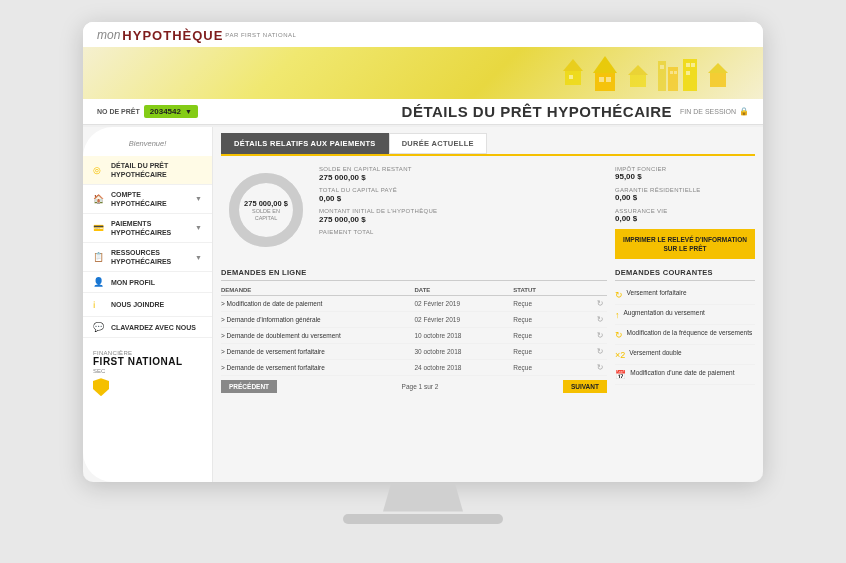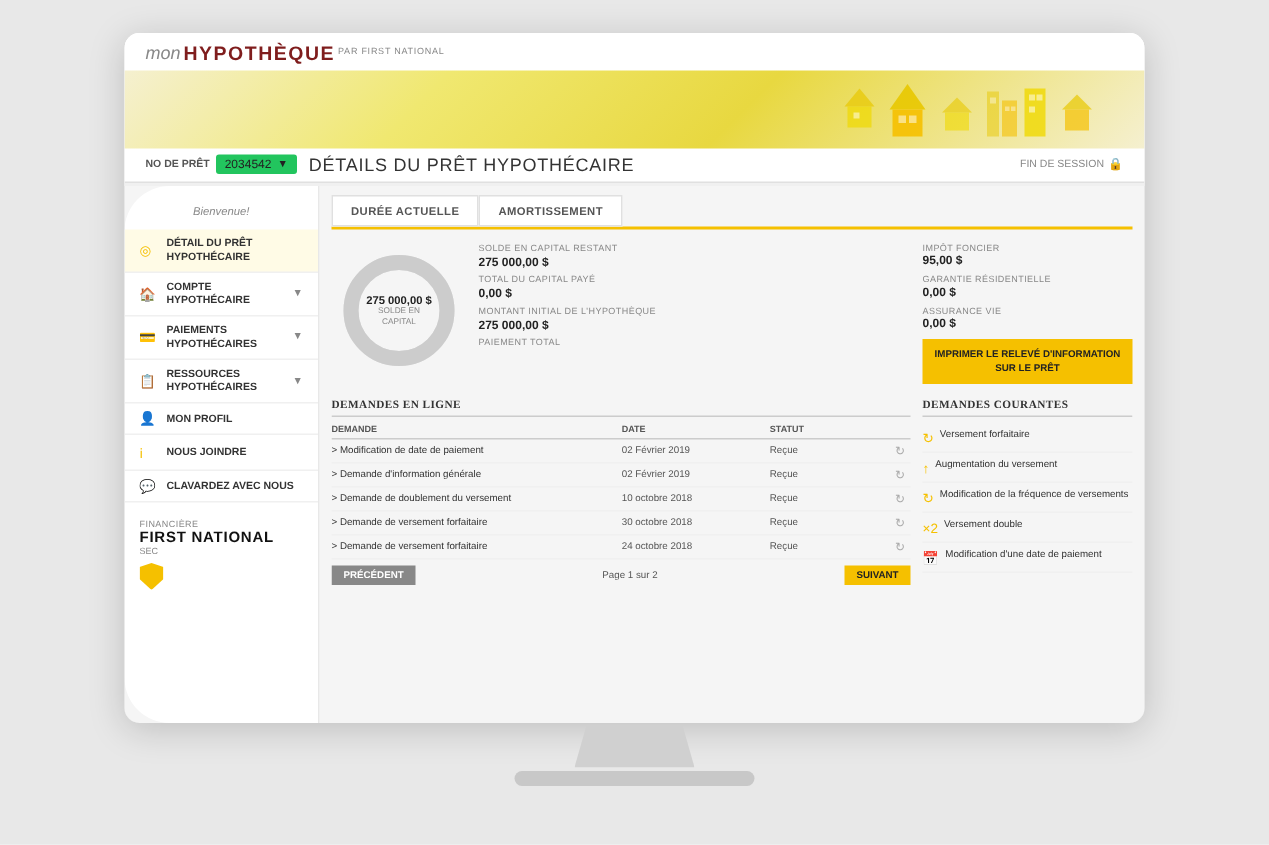--- a/index.html
+++ b/index.html
@@ -138,42 +138,43 @@
     }
 
     .loan-label {
       font-size: 7px;
       font-weight: bold;
       color: #555;
       text-transform: uppercase;
     }
 
     .loan-value-box {
-      background: #22c55e;
+      background: #84cc16;
       padding: 2px 6px;
       font-size: 8px;
-      font-weight: normal;
+      font-weight: bold;
       color: #222;
       border-radius: 2px;
       display: flex;
       align-items: center;
       gap: 4px;
     }
 
     .dropdown-arrow {
       font-size: 7px;
     }
 
     .nav-title {
-      font-size: 12px;
-      font-weight: normal;
+      font-size: 15px;
+      font-weight: bold;
       color: #333;
       text-transform: uppercase;
       letter-spacing: 0.5px;
       flex: 1;
+      text-align: right;
     }
 
     .session-end {
       font-size: 7px;
       color: #888;
       display: flex;
       align-items: center;
       gap: 3px;
     }
 
@@ -433,21 +434,20 @@
 
     .section-title {
       font-size: 7.5px;
       font-weight: bold;
       color: #333;
       text-transform: uppercase;
       letter-spacing: 0.3px;
       padding: 3px 0;
       border-bottom: 1px solid #ccc;
       margin-bottom: 4px;
-      font-family: Liberation Serif, serif;
     }
 
     .table-header {
       display: flex;
       gap: 4px;
       border-bottom: 1px solid #ccc;
       padding: 2px 0;
     }
 
     .th {
@@ -657,22 +657,22 @@
             <span class="first-national-label">FINANCIÈRE</span>
             <span class="first-national-main">FIRST NATIONAL</span>
             <span class="first-national-sub">SEC</span>
             <div class="fn-shield"></div>
           </div>
         </div>
 
         <div class="right-panel">
 
           <div class="tabs-row">
+            <div class="tab active">DÉTAILS RELATIFS AUX PAIEMENTS</div>
             <div class="tab">DURÉE ACTUELLE</div>
-            <div class="tab">AMORTISSEMENT</div>
           </div>
 
           <div class="payment-area">
 
             <div class="donut-area">
               <svg class="donut-svg" viewBox="0 0 82 82">
                 <circle cx="41" cy="41" r="32" fill="none" stroke="#e0e0e0" stroke-width="10"></circle>
                 <circle cx="41" cy="41" r="32" fill="none" stroke="#cccccc" stroke-width="10" stroke-dasharray="201 0" stroke-linecap="butt" transform="rotate(-90 41 41)"></circle>
               </svg>
               <div class="donut-center-text">

